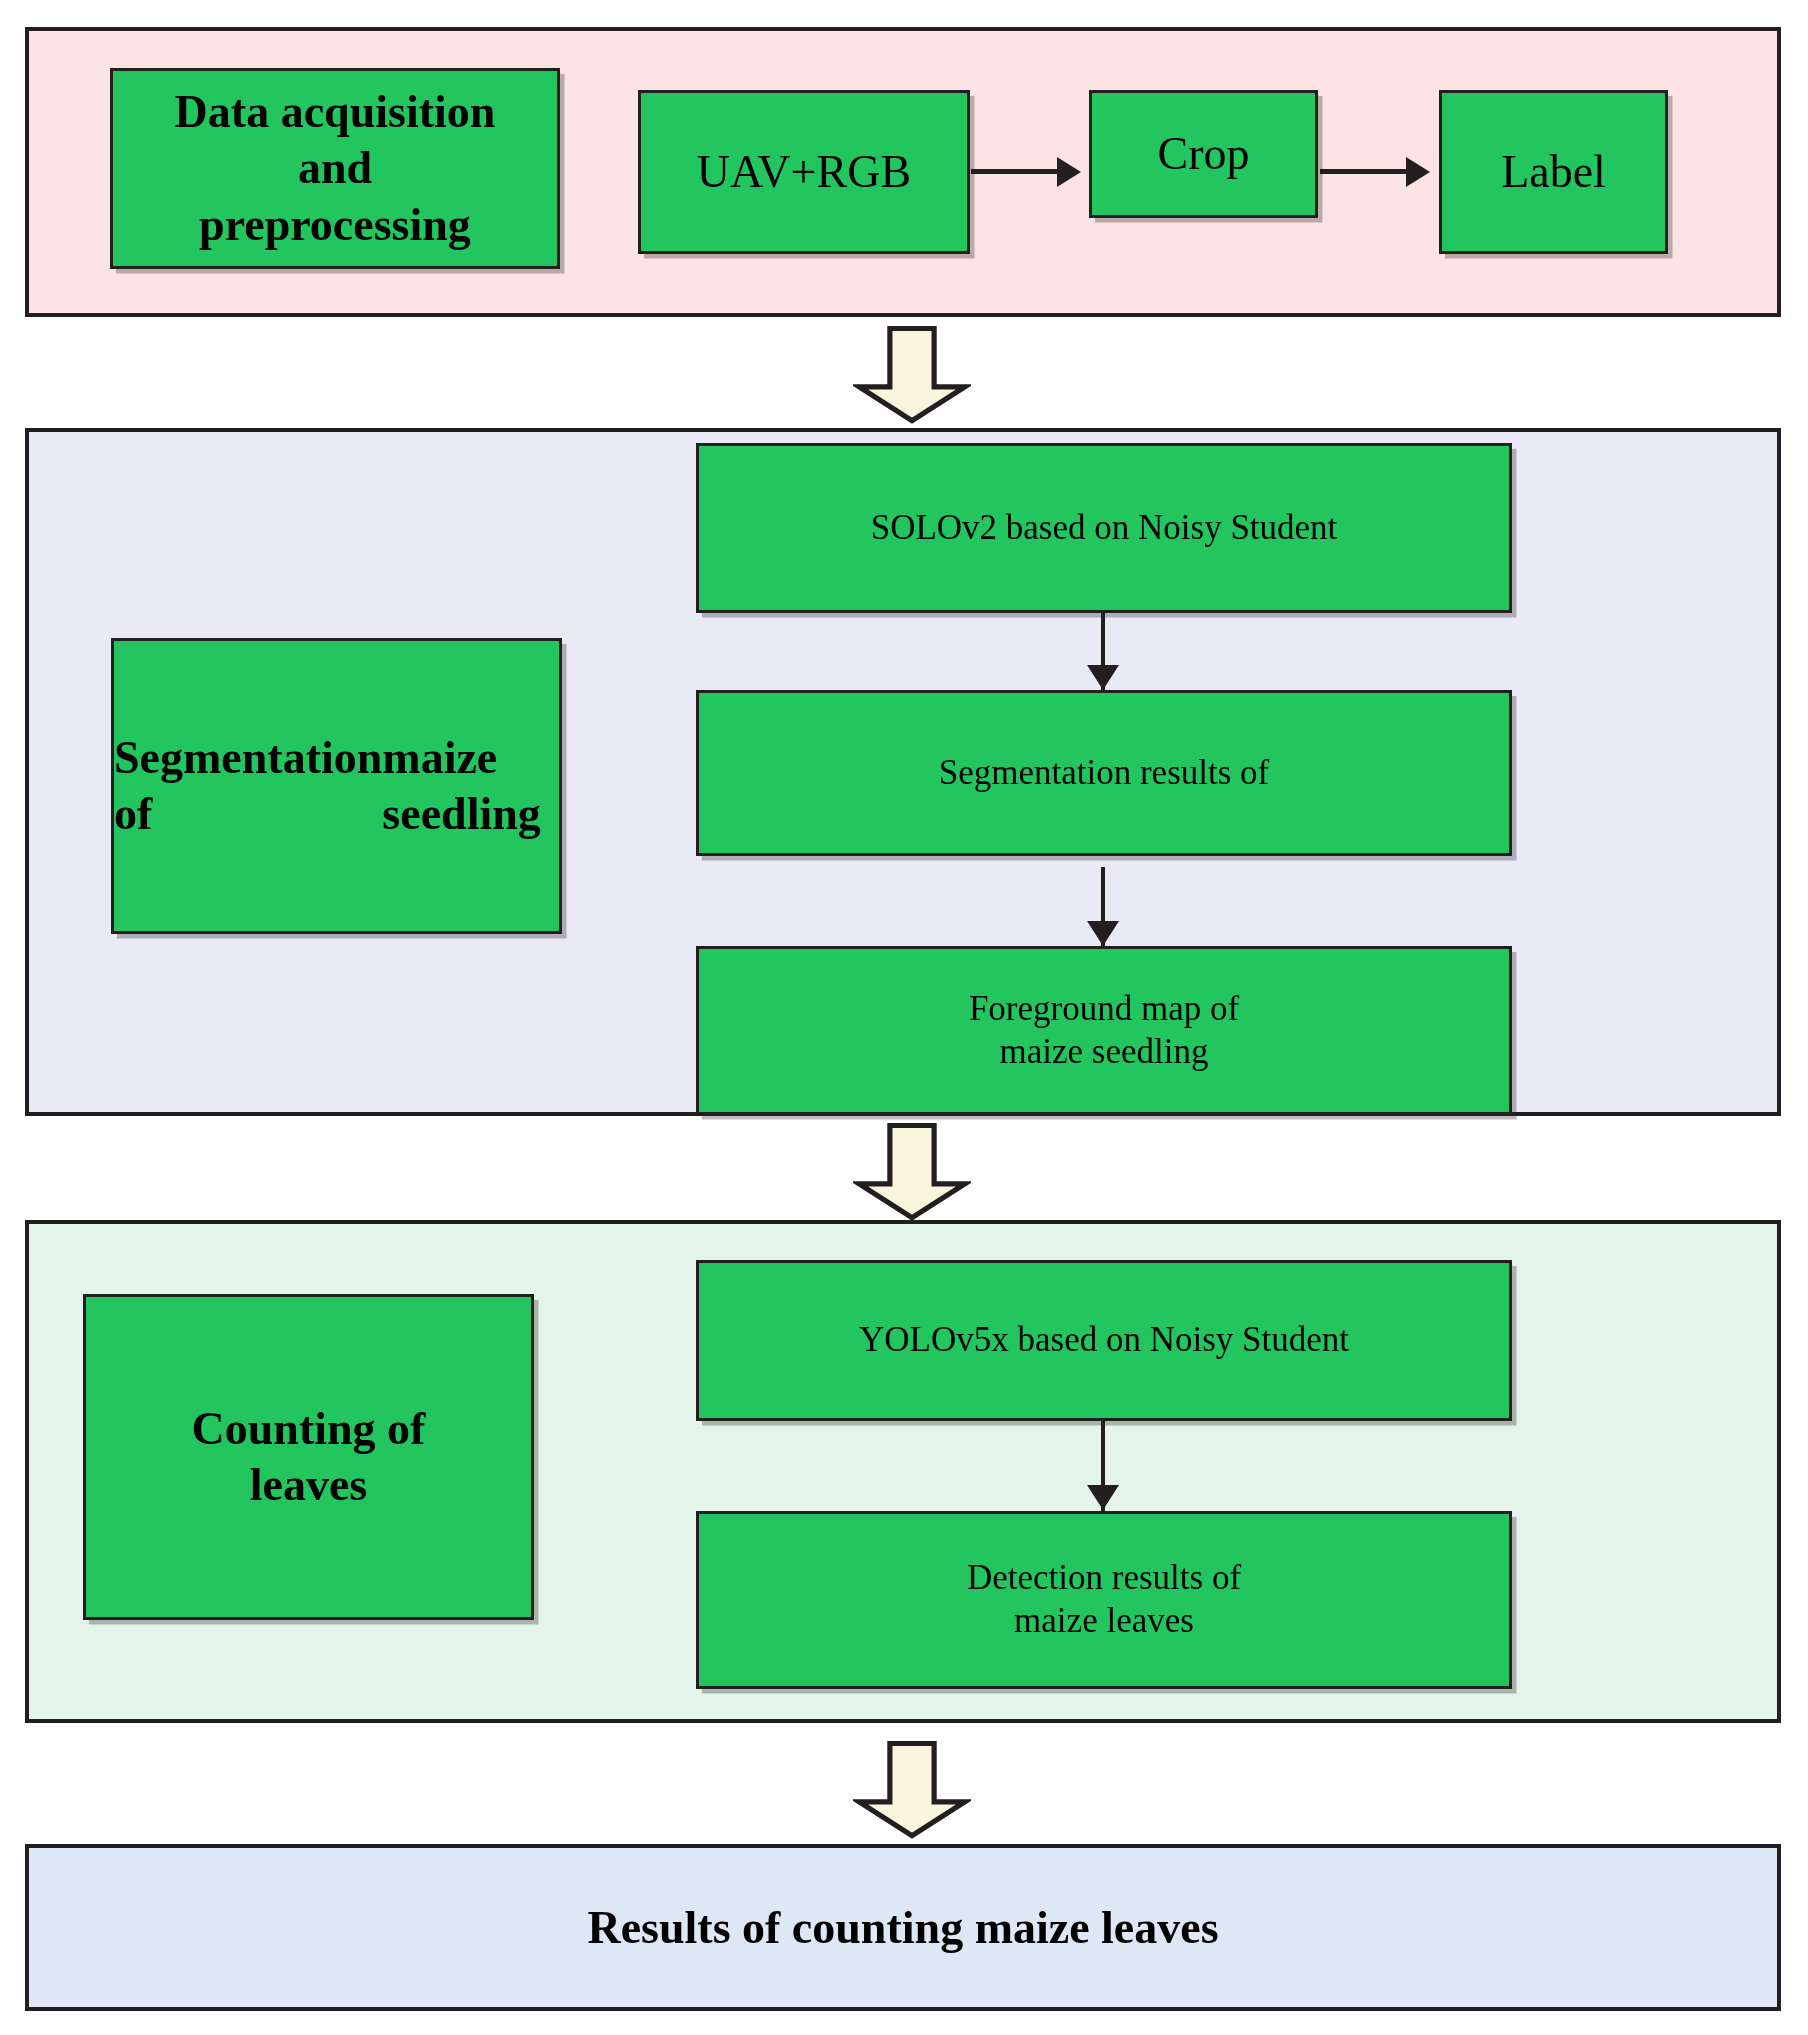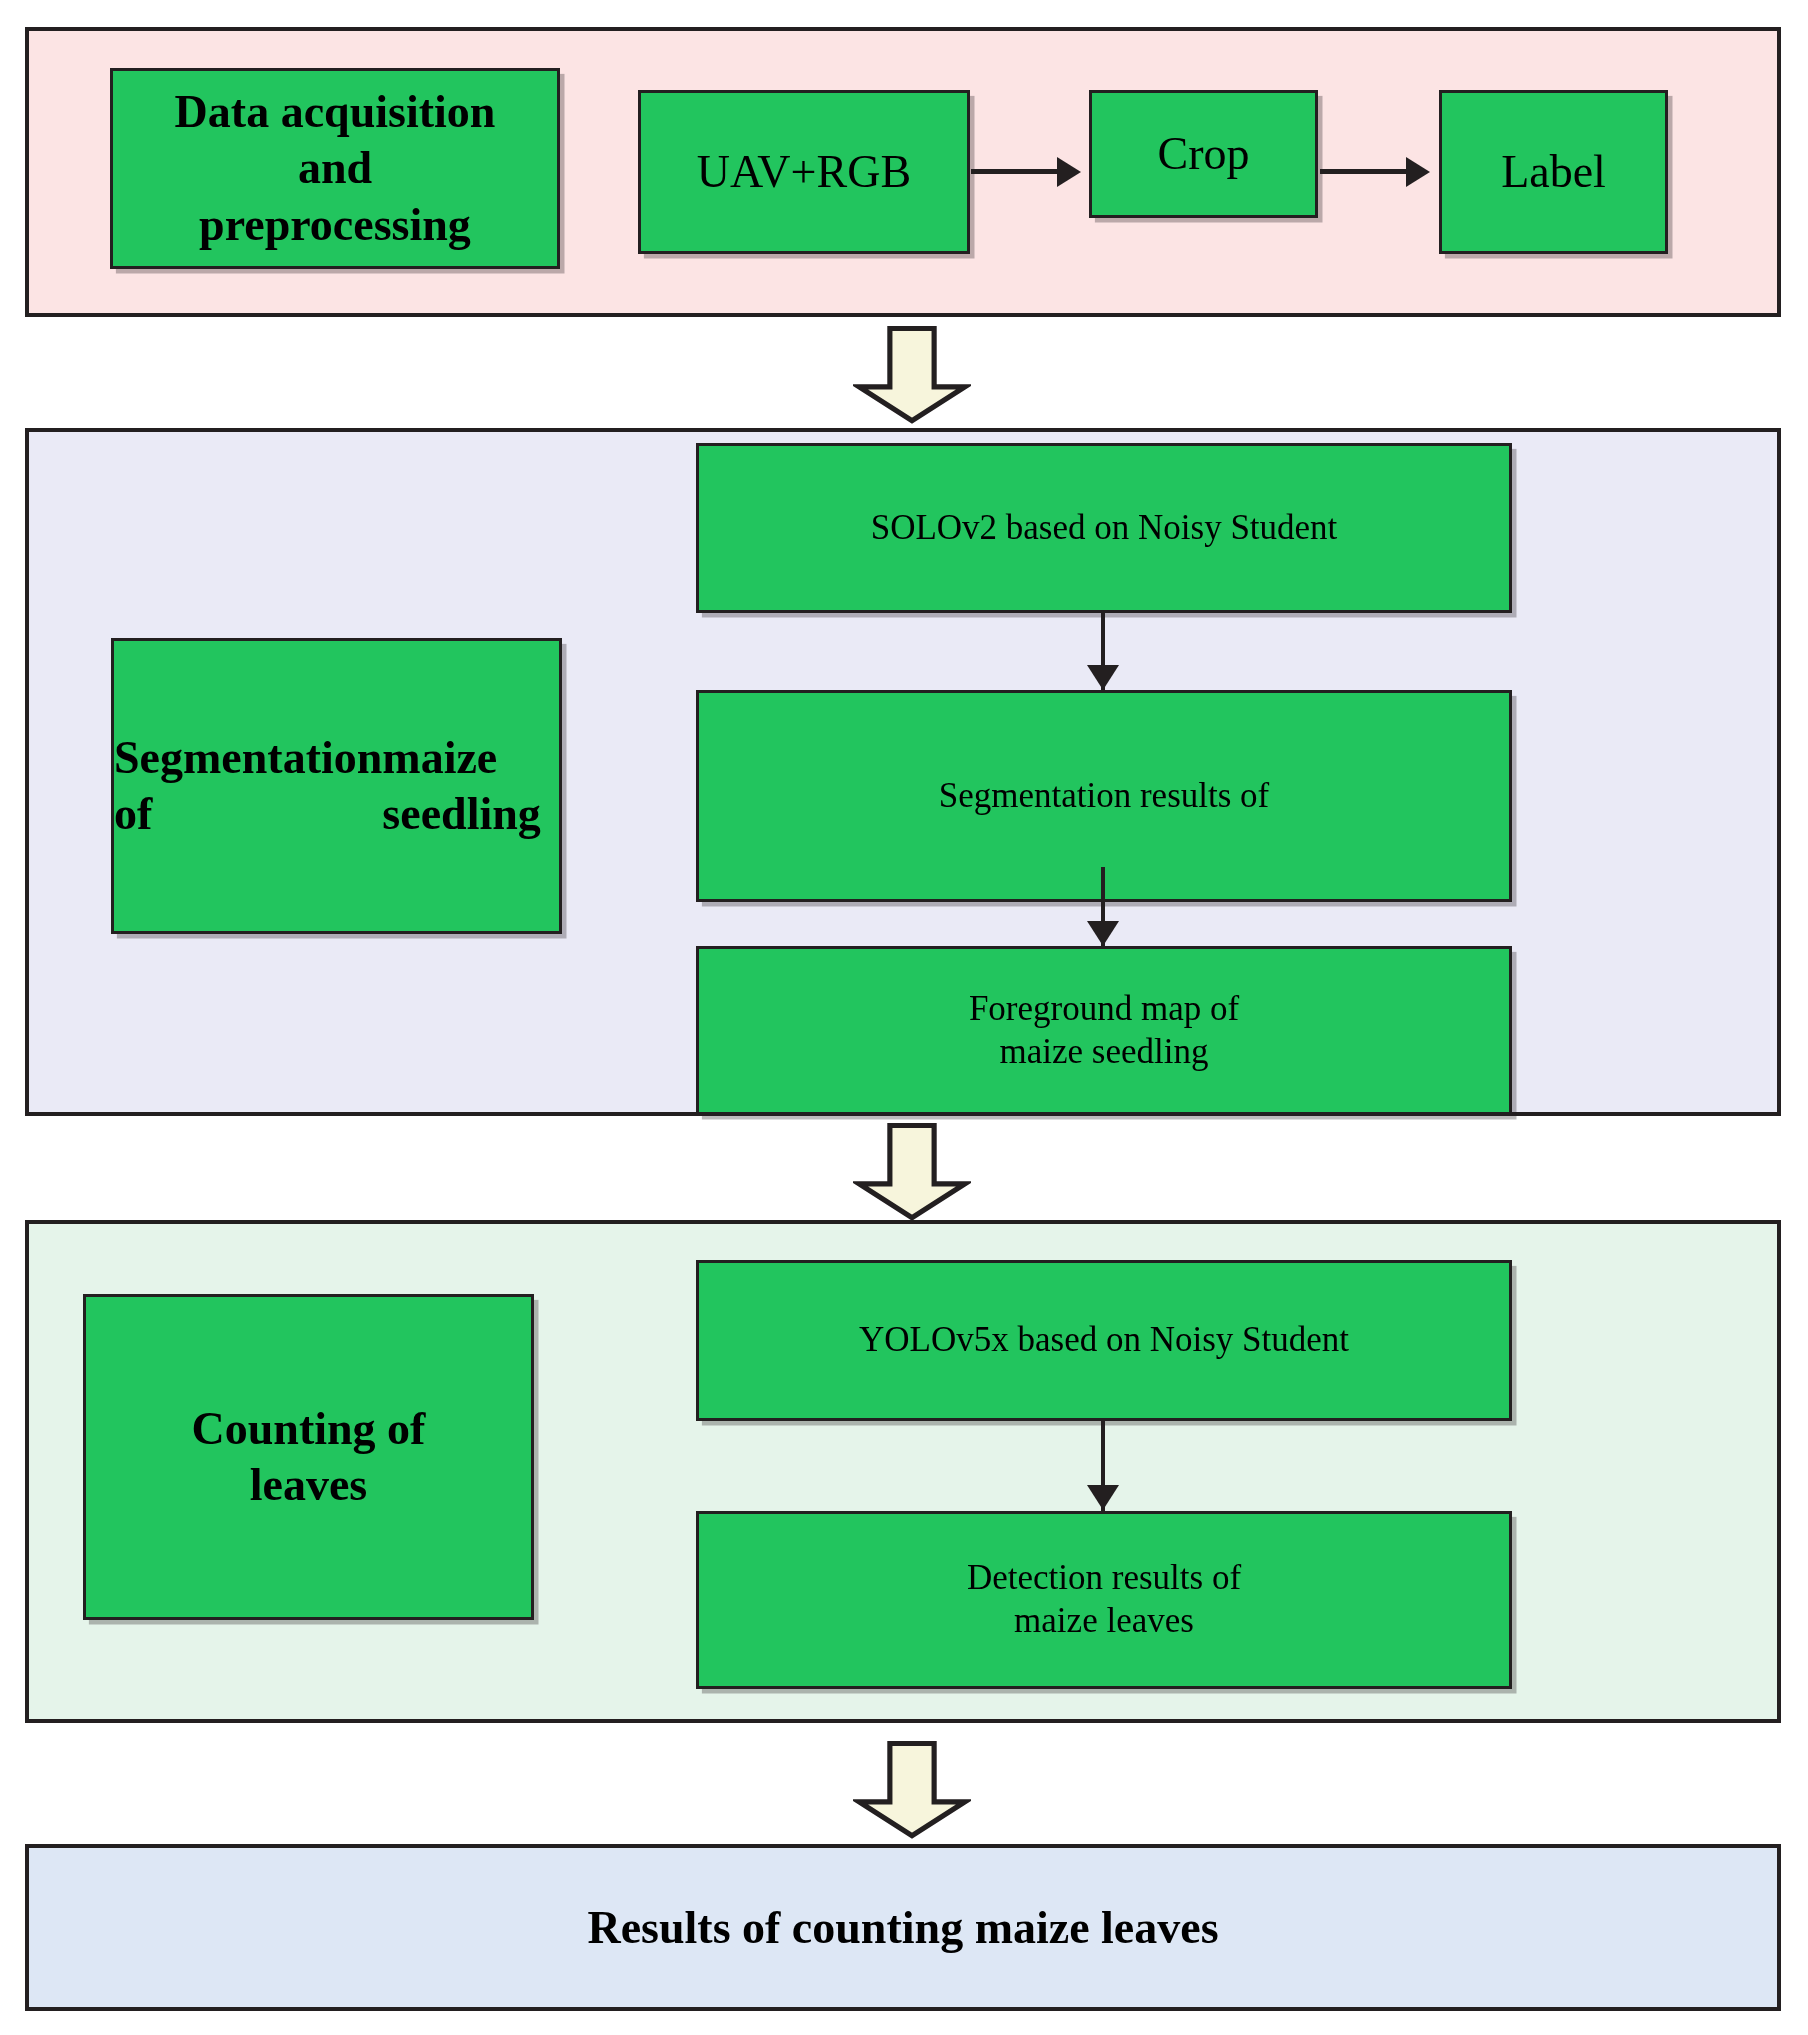--- a/index.html
+++ b/index.html
@@ -112,21 +112,21 @@
   <span class="node-label-strong">maize seedling</span>
 </div>
 
 <div class="abs node t-lg" style="left:696px; top:443px; width:816px; height:170px;">
   <span>SOLOv2 based on Noisy Student</span>
 </div>
 
 <div class="abs vline" style="left:1101px; top:613px; height:78px;"></div>
 <div class="abs arrow-down" style="left:1087px; top:665px;"></div>
 
-<div class="abs node t-lg" style="left:696px; top:690px; width:816px; height:212px; flex-direction:column;">
+<div class="abs node t-lg" style="left:696px; top:690px; width:816px; height:166px; flex-direction:column;">
   <span>Segmentation results of</span>
 </div>
 
 <div class="abs vline" style="left:1101px; top:867px; height:80px;"></div>
 <div class="abs arrow-down" style="left:1087px; top:921px;"></div>
 
 <div class="abs node t-lg" style="left:696px; top:946px; width:816px; height:169px; flex-direction:column;">
   <span>Foreground map of</span>
   <span>maize seedling</span>
 </div>

